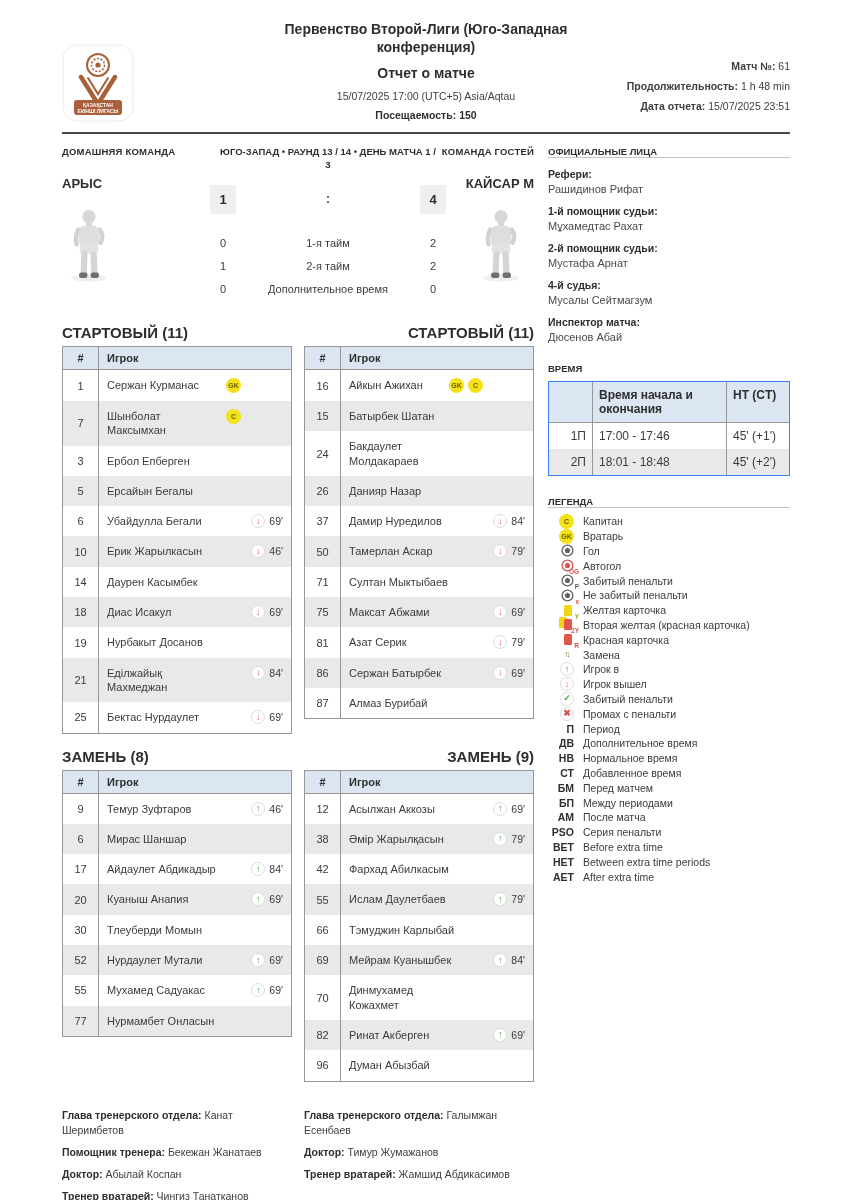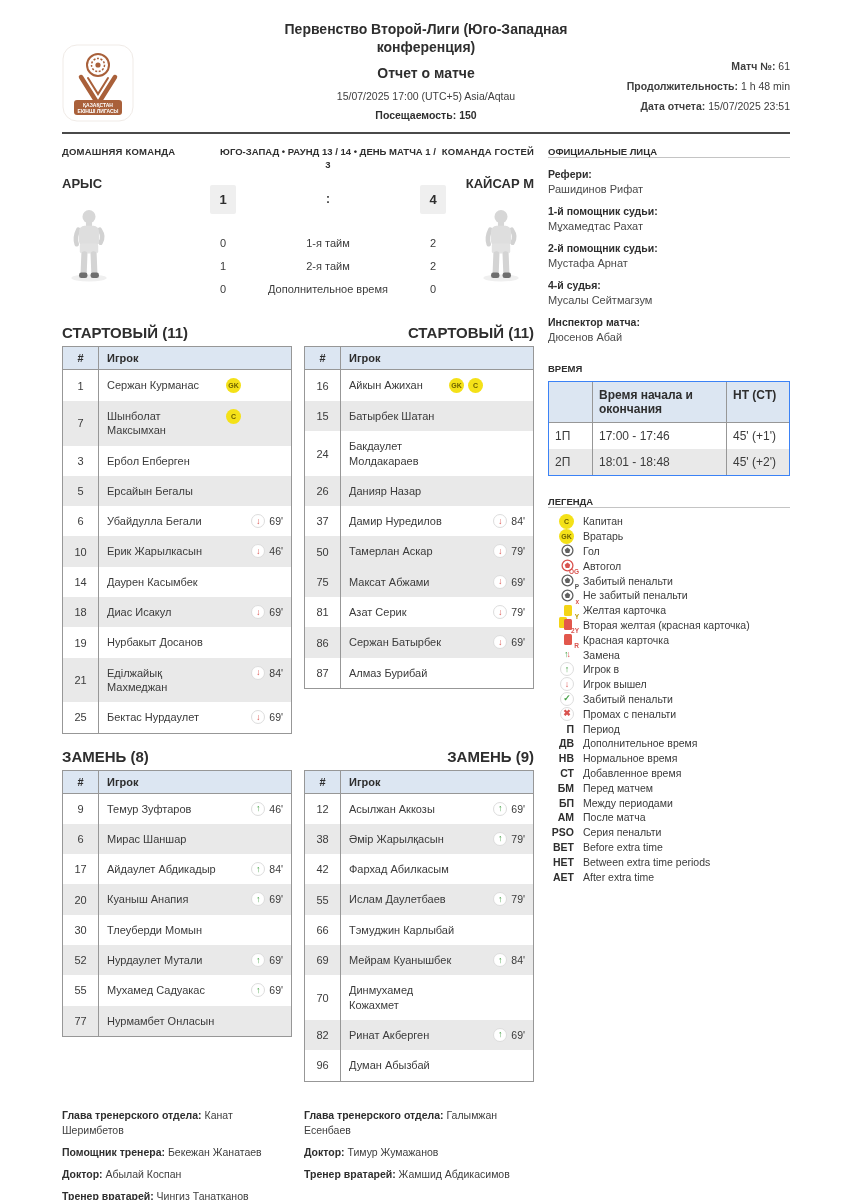--- a/index.html
+++ b/index.html
@@ -70,21 +70,21 @@
 .off-title,.leg-title{font-size:9.5px;font-weight:bold;color:#2e2e2e;border-bottom:1px solid #c4c4c4}
 .off-entry{margin-top:10px}
 .off-label{font-size:10.5px;font-weight:bold;color:#2e2e2e}
 .off-name{font-size:11px;color:#4a4a4a;margin-top:3px}
 .time-title{font-size:9.5px;font-weight:bold;margin:20px 0 7px;color:#2e2e2e}
 .ttable{border:1px solid #3b82f6;font-size:12px;color:#3b3b3b}
 .trow{display:grid;grid-template-columns:44px 1fr 62px}
 .trow.thead{background:#dce6f2;font-weight:bold;color:#2e2e2e}
 .trow.alt{background:#e9e9e9}
 .tc{padding:6px 6px;border-right:1px solid #979797}
-.tc.c1{text-align:left}
+.tc.c1{text-align:right}
 .tc.c3{text-align:left;border-right:none}
 .trow.thead .tc{border-bottom:1px solid #979797}
 .leg-title{margin-top:20px}
 #legend-list{margin-top:6px}
 .leg-item{display:flex;align-items:center;gap:9px;height:14.8px;font-size:10.5px;color:#3b3b3b}
 .leg-key{width:26px;flex:none;display:inline-flex;justify-content:flex-end;align-items:center}
 .leg-key.abbr{font-weight:bold;font-size:10.5px;color:#2e2e2e}
 .leg-text{white-space:nowrap}
 .ikey{position:relative;display:inline-flex;align-items:center;justify-content:center;min-width:13px;height:14px}
 .sub{position:absolute;right:-5px;bottom:-3px;font-size:6.5px;font-weight:bold;font-style:normal;line-height:1}
@@ -376,20 +376,27 @@
                   <div class="lcell">
                     <span class="lname">Тамерлан Аскар</span>
                     <span class="levt">
                       <span class="evt-circle">
                         <span class="arr red">↓</span>
                       </span>
                       <span class="lmin">79'</span>
                     </span>
                   </div>
                 </div>
+                <div class="lrow">
+                  <div class="lnum">71</div>
+                  <div class="lcell">
+                    <span class="lname">Султан Мыктыбаев</span>
+                    <span class="levt"></span>
+                  </div>
+                </div>
                 <div class="lrow alt">
                   <div class="lnum">75</div>
                   <div class="lcell">
                     <span class="lname">Максат Абжами</span>
                     <span class="levt">
                       <span class="evt-circle">
                         <span class="arr red">↓</span>
                       </span>
                       <span class="lmin">69'</span>
                     </span>

